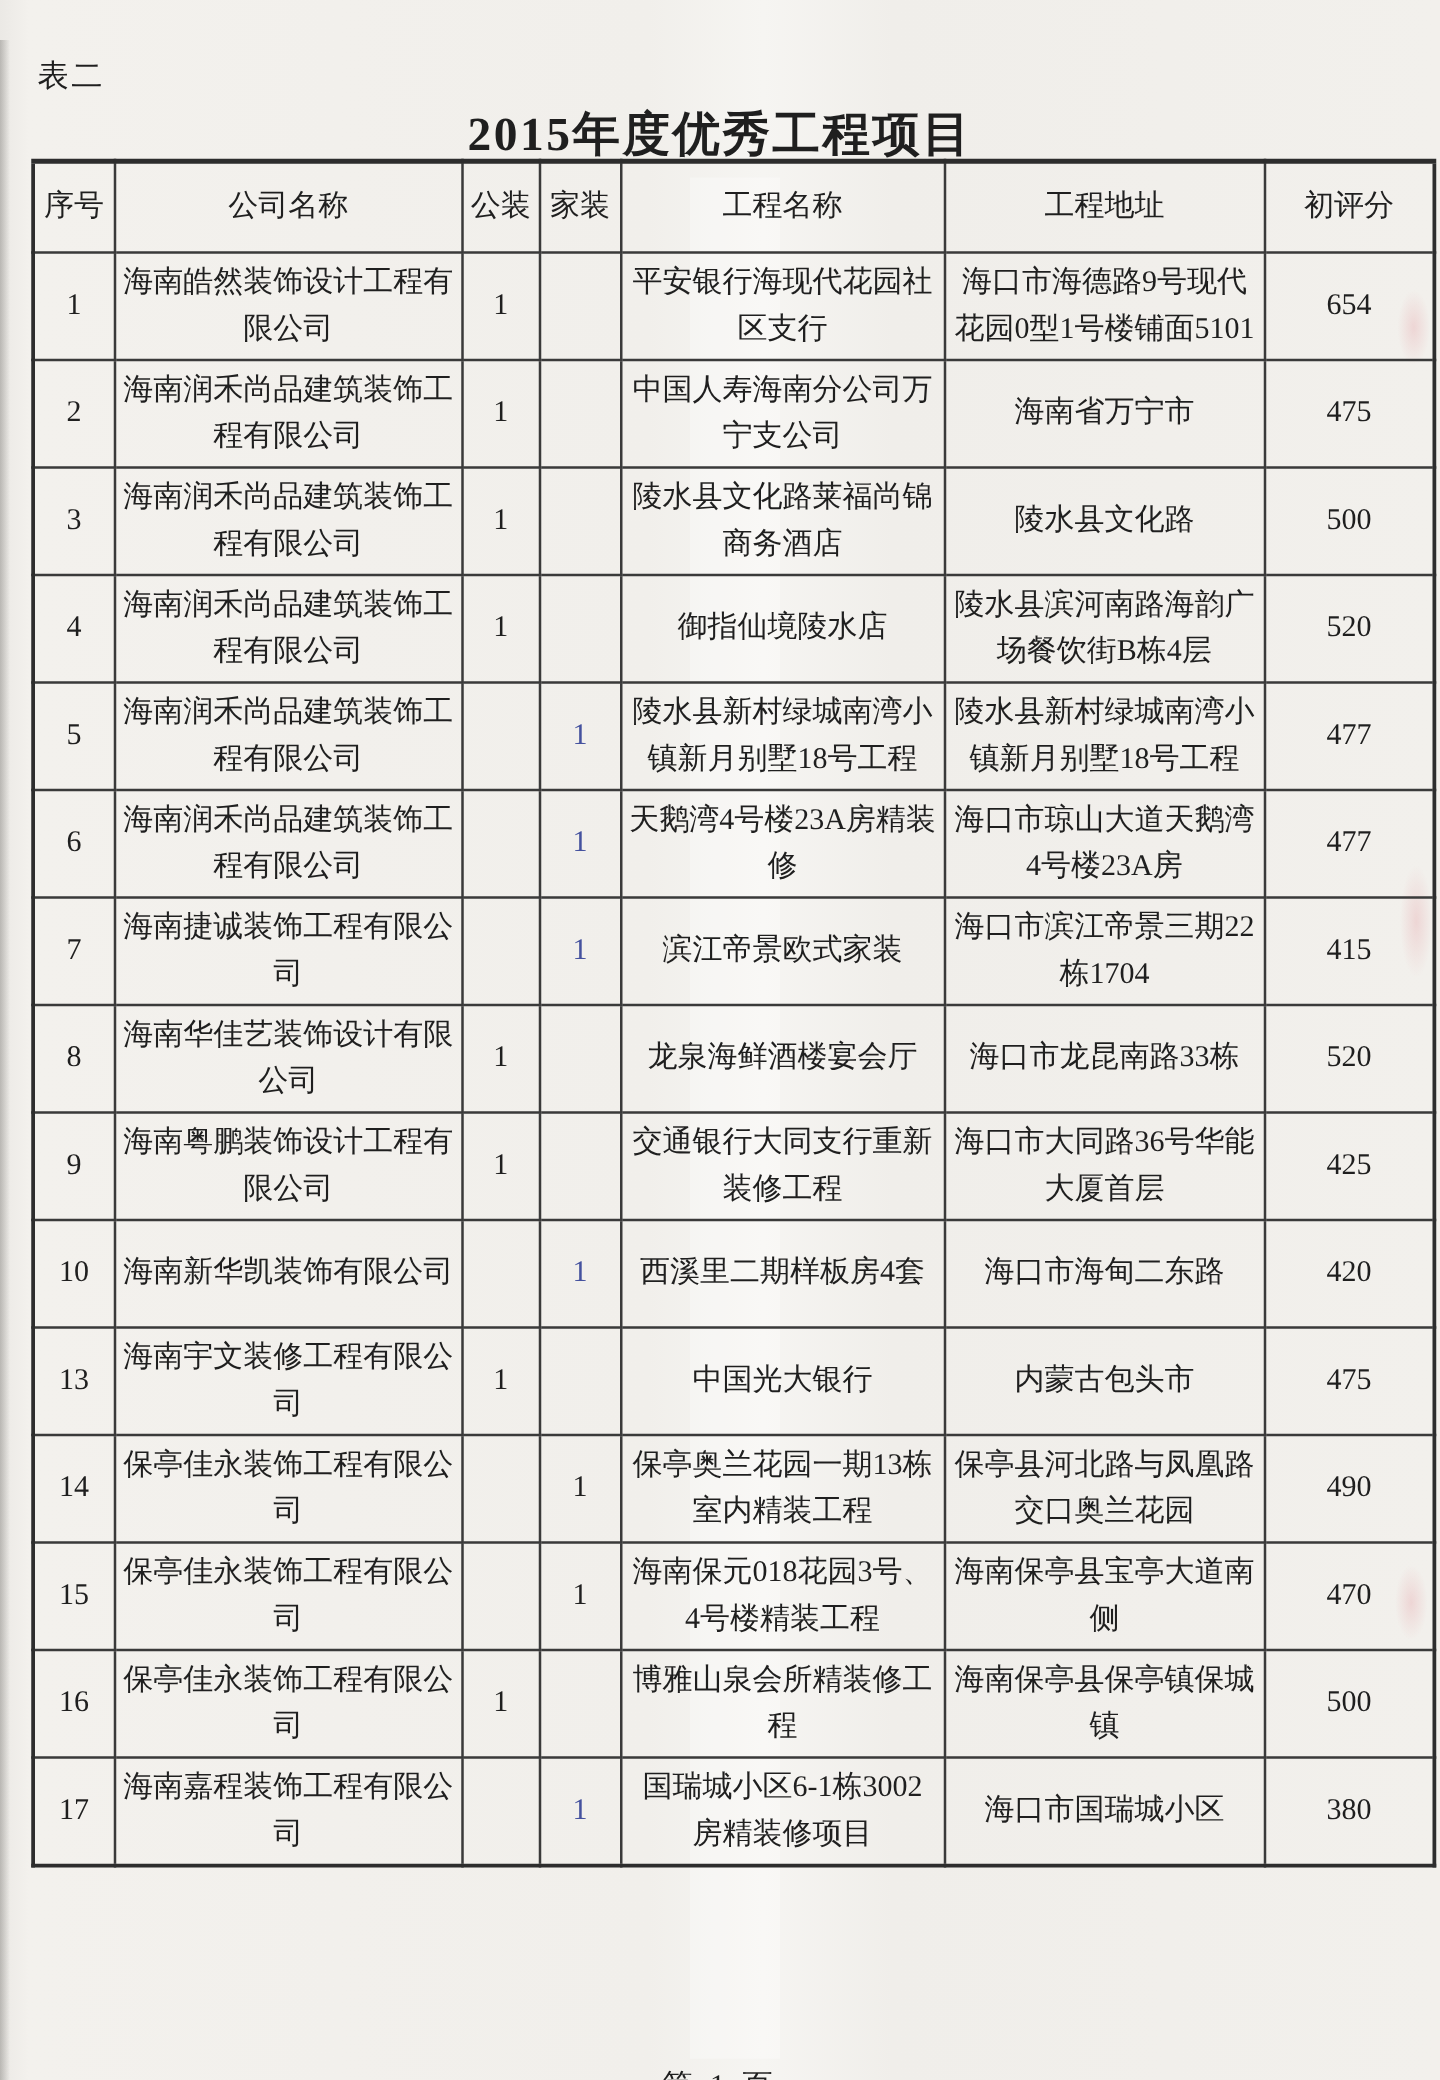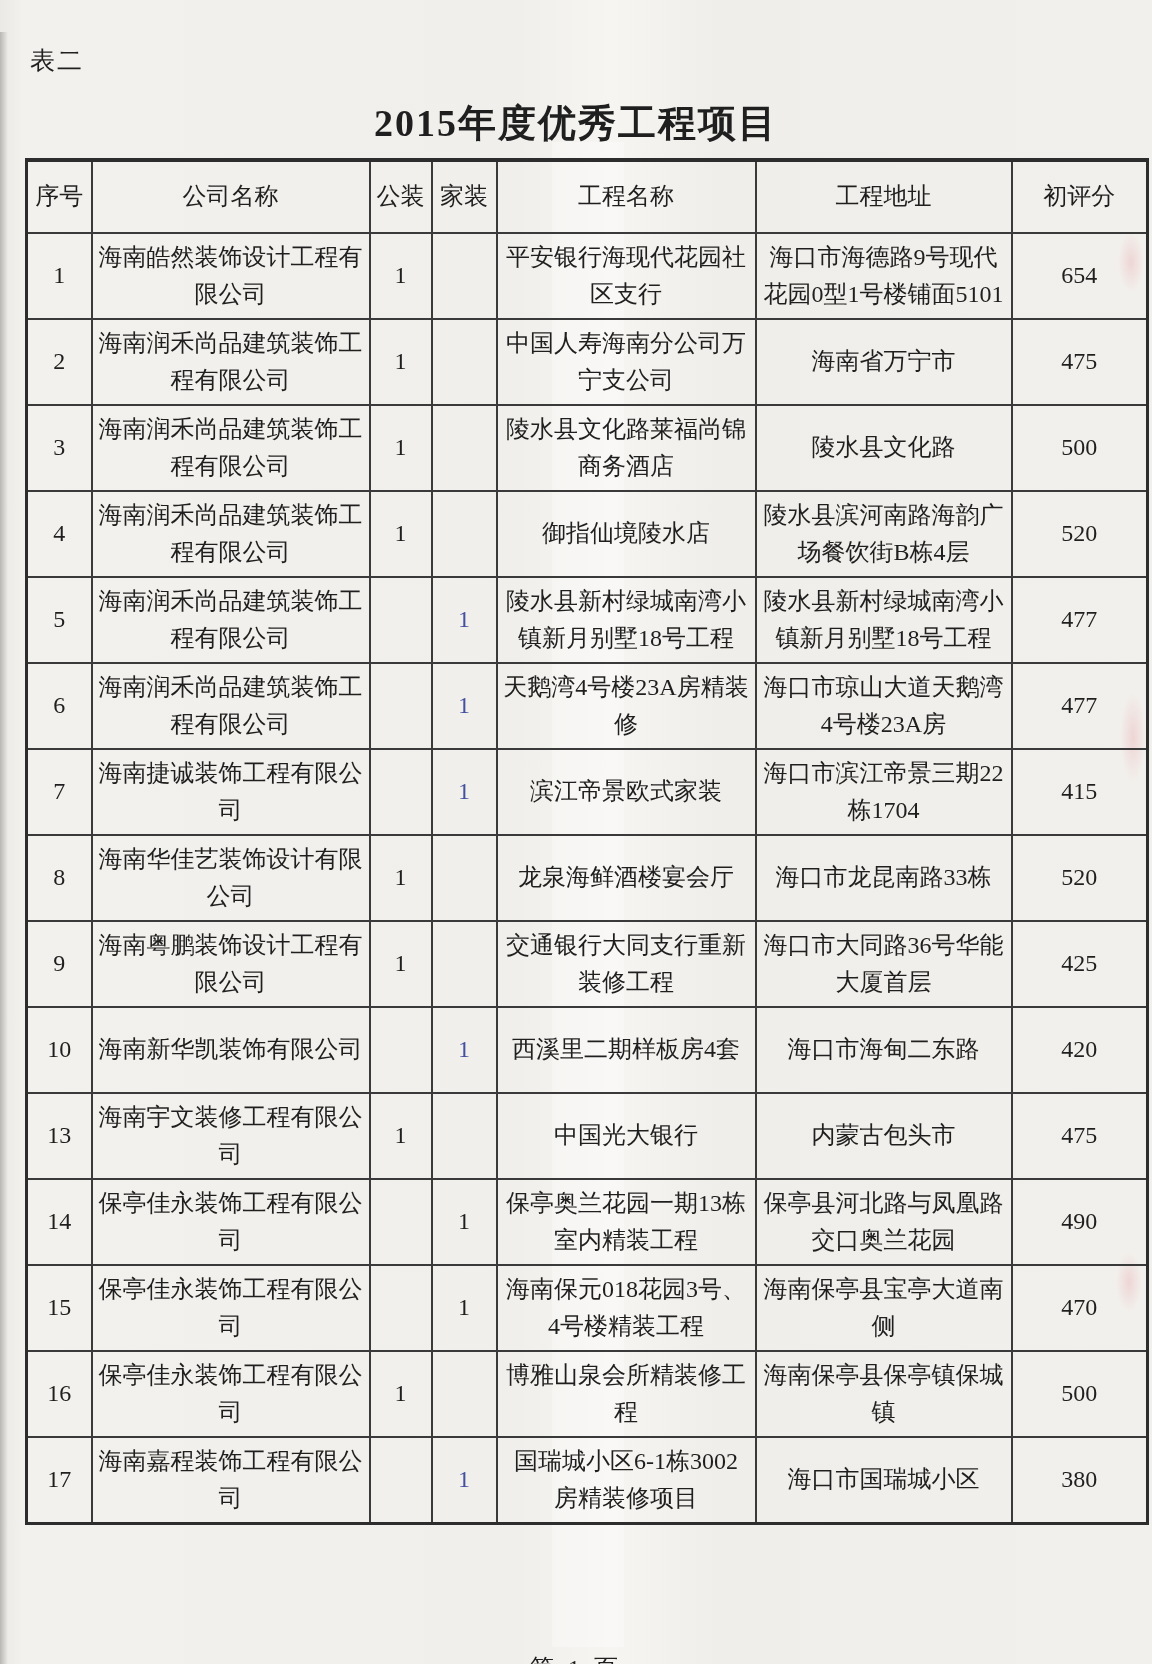--- a/index.html
+++ b/index.html
@@ -28,24 +28,24 @@
     pointer-events:none;
   }
   .smudge.s1{left:1118px;top:200px;}
   .smudge.s2{left:1120px;top:660px;height:90px;}
   .smudge.s3{left:1116px;top:1220px;}
   .corner-label{
     position:absolute;top:12px;left:30px;
     font-size:25px;letter-spacing:2px;
   }
   .doc-title{
-    position:absolute;top:66px;left:0;width:100%;
+    position:absolute;top:50px;left:0;width:100%;
     text-align:center;font-size:38px;font-weight:bold;letter-spacing:2px;
   }
-  .table-wrap{position:absolute;top:126px;left:25px;width:910px;}
+  .table-wrap{position:absolute;top:95px;left:25px;width:910px;}
   table.projects{
     border-collapse:collapse;table-layout:fixed;width:1121px;
     border:3px solid #2d2d2d;border-top-width:4px;
   }
   .projects th,.projects td{
     border:2px solid #3a3a3a;
     text-align:center;vertical-align:middle;
     font-size:24px;line-height:1.55;
     padding:2px 4px;
     font-weight:normal;

